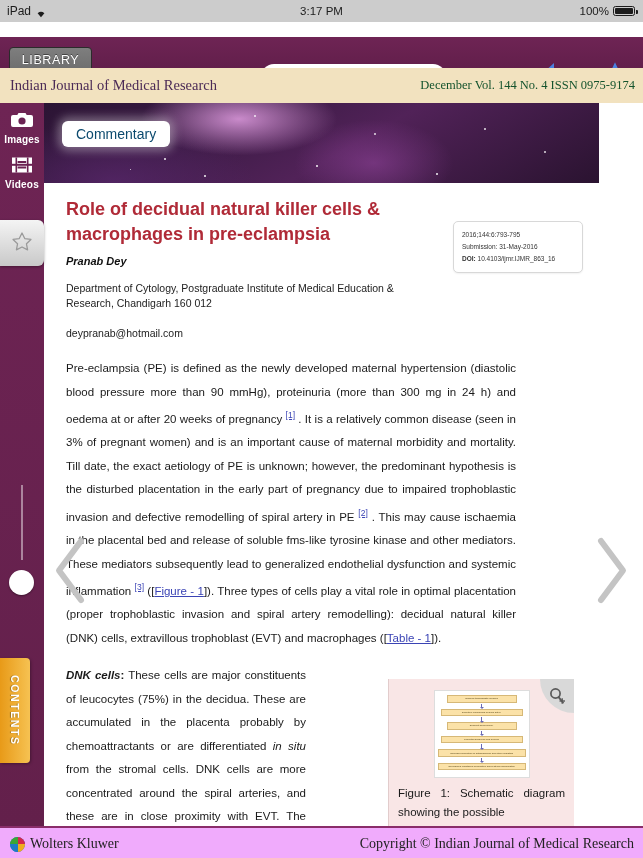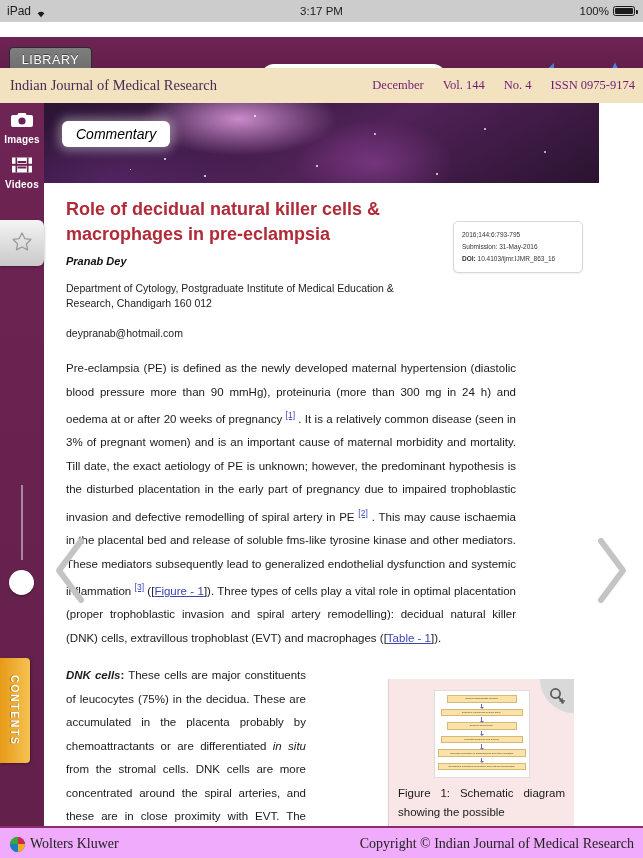--- a/index.html
+++ b/index.html
@@ -67,22 +67,22 @@
     position: absolute; top: 68px; left: 0; width: 643px; height: 35px;
     background: #f2e2bf;
     font-family: "Liberation Serif", serif;
   }
   .journal-name {
     position: absolute; left: 10px; top: 9px;
     font-size: 14.5px; color: #4b2a56;
   }
   .journal-meta {
     position: absolute; right: 8px; top: 10px;
-    font-size: 12.5px; color: #701a75;
-    display: flex; gap: 19px;
+    font-size: 12.5px; color: #14532d;
+    display: flex; gap: 3px;
   }
 
   
   .page-area {
     position: absolute; top: 103px; left: 0; width: 643px; height: 723px;
     background: #ffffff;
   }
 
   
   .rail {
@@ -139,23 +139,22 @@
       radial-gradient(ellipse 110px 60px at 330px 60px, rgba(150,70,160,.55), rgba(150,70,160,0) 72%),
       radial-gradient(ellipse 200px 90px at 70px 80px, rgba(90,40,110,.7), rgba(90,40,110,0) 70%),
       linear-gradient(150deg, #2b1434 0%, #3c1b45 30%, #512258 55%, #2a1330 100%);
     overflow: hidden;
   }
   .star { position: absolute; background: #fff; border-radius: 50%; opacity: .85; }
   .tag-commentary {
     position: absolute; left: 18px; top: 18px;
     background: #ffffff; border-radius: 6px;
     padding: 5px 14px;
-    color: #000000; font-size: 14px;
+    color: #0c4a6e; font-size: 14px;
     box-shadow: 0 0 10px 4px rgba(255,255,255,.35);
-    font-style: italic;
   }
 
   .article { position: relative; padding: 14px 22px 0 22px; }
   .art-title {
     color: #b02a37; font-size: 18px; line-height: 25px; font-weight: bold;
     width: 380px; margin-bottom: 8px;
   }
   .art-author { font-size: 11px; font-style: italic; font-weight: bold; color: #111; margin-bottom: 14px; }
   .art-affil { font-size: 10.5px; line-height: 15px; color: #222; width: 360px; margin-bottom: 16px;}
   .art-corr { font-size: 10.5px; line-height: 17px; color: #222; width: 450px; }

